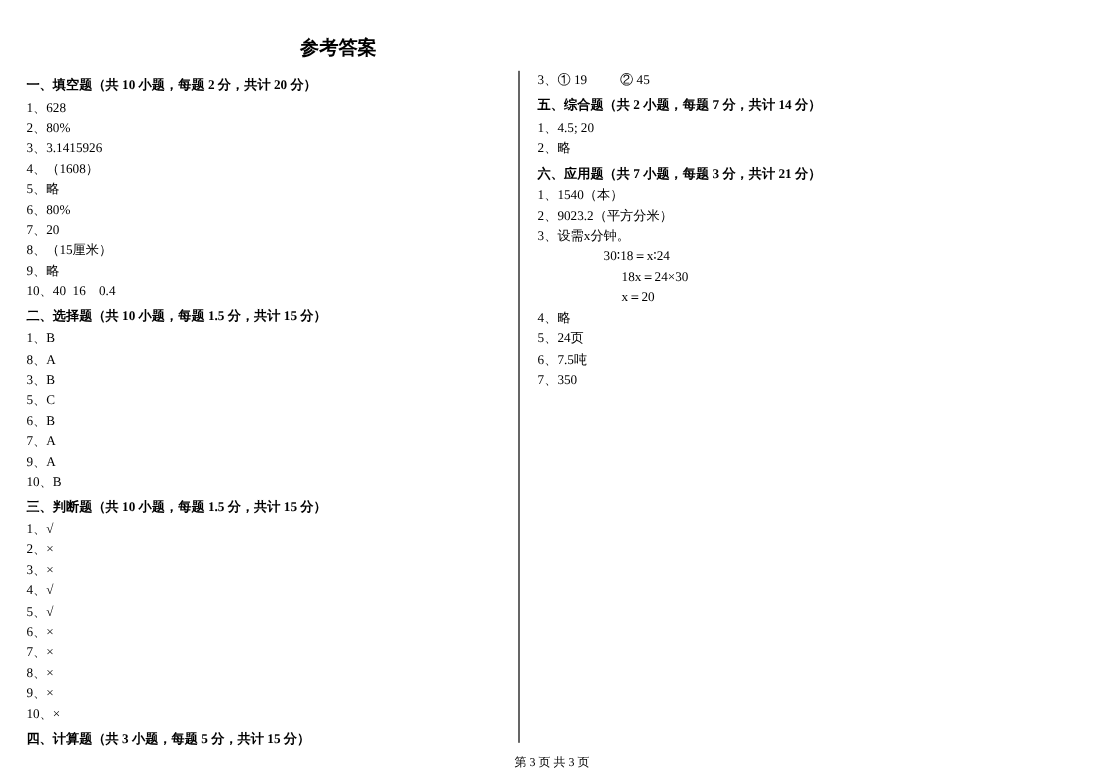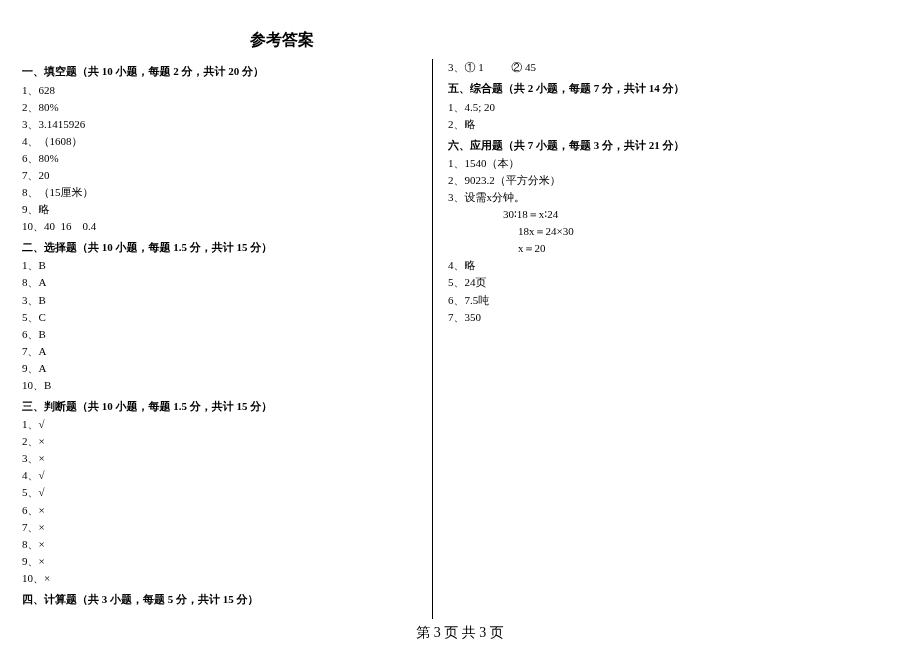--- a/index.html
+++ b/index.html
@@ -58,35 +58,36 @@
     .item-indent2 {
       padding-left: 70px;
       line-height: 1.55;
     }
     .footer {
       position: absolute;
       bottom: 8px;
       left: 0;
       right: 0;
       text-align: center;
-      font-size: 14px;
+      font-size: 10px;
     }
   </style>
 </head>
 <body>
 
 <div class="page">
   <div class="title">参考答案</div>
   <div class="columns">
     <div class="col-left">
       <div class="section-header">一、填空题（共 10 小题，每题 2 分，共计 20 分）</div>
       <div class="item">1、628</div>
       <div class="item">2、80%</div>
       <div class="item">3、3.1415926</div>
       <div class="item">4、（1608）</div>
+      <div class="item">5、略</div>
       <div class="item">6、80%</div>
       <div class="item">7、20</div>
       <div class="item">8、（15厘米）</div>
       <div class="item">9、略</div>
       <div class="item">10、40  16    0.4</div>
 
       <div class="section-header">二、选择题（共 10 小题，每题 1.5 分，共计 15 分）</div>
       <div class="item">1、B</div>
       <div class="item">8、A</div>
       <div class="item">3、B</div>
@@ -106,21 +107,21 @@
       <div class="item">7、×</div>
       <div class="item">8、×</div>
       <div class="item">9、×</div>
       <div class="item">10、×</div>
 
       <div class="section-header">四、计算题（共 3 小题，每题 5 分，共计 15 分）</div>
 
     </div>
 
     <div class="col-right">
-      <div class="item">3、① 1          ② 45</div>
+      <div class="item">3、① 19          ② 45</div>
 
       <div class="section-header">五、综合题（共 2 小题，每题 7 分，共计 14 分）</div>
       <div class="item">1、4.5; 20</div>
       <div class="item">2、略</div>
 
       <div class="section-header">六、应用题（共 7 小题，每题 3 分，共计 21 分）</div>
       <div class="item">1、1540（本）</div>
       <div class="item">2、9023.2（平方分米）</div>
       <div class="item">3、设需x分钟。</div>
       <div class="item-indent">30∶18＝x∶24</div>

